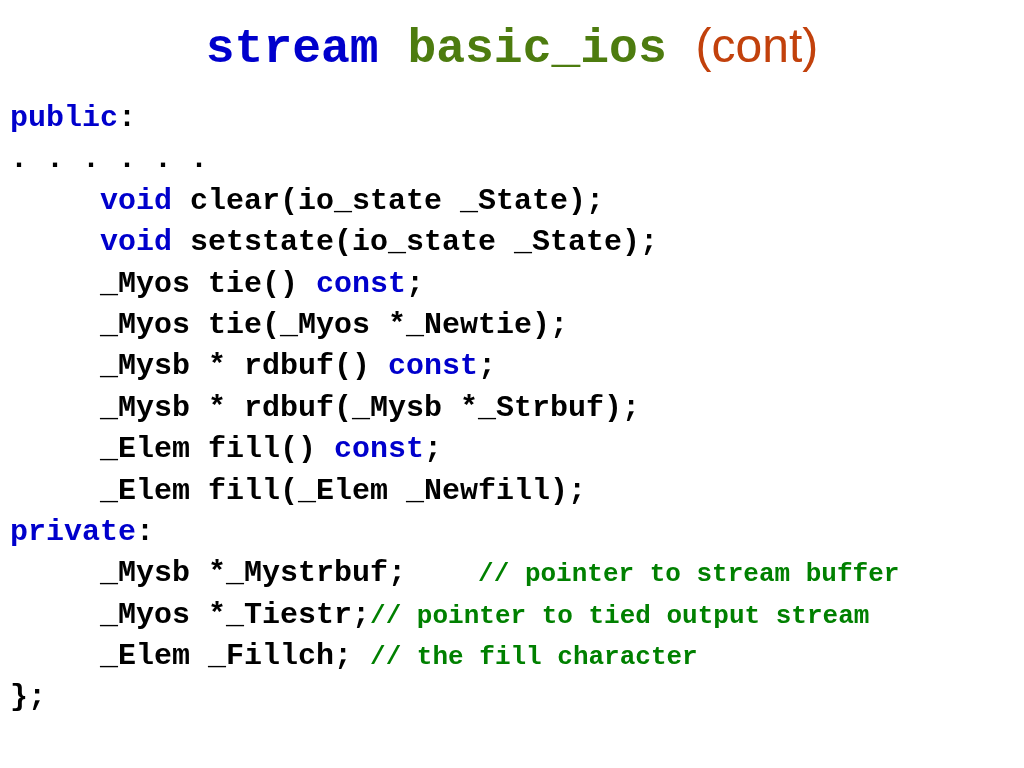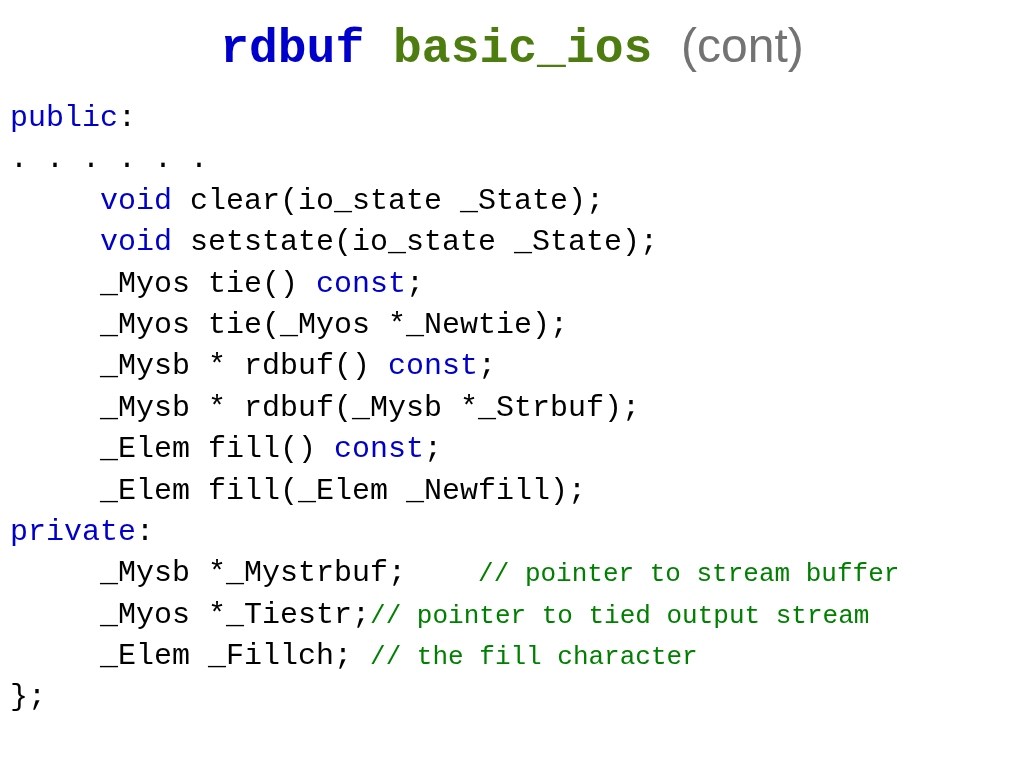--- a/index.html
+++ b/index.html
@@ -23,43 +23,44 @@
     left: 0;
     width: 100%;
     text-align: center;
     font-size: 48px;
     font-weight: bold;
     white-space: nowrap;
   }
   .title .kw { color: #0000cc; }
   .title .name { color: #4d7c0f; }
   .title .cont {
-    color: #737373;
+    color: #c2410c;
     font-family: Arial, Helvetica, sans-serif;
     font-weight: normal;
   }
   .code-block {
     position: absolute;
     top: 98px;
     left: 10px;
     font-size: 30px;
     line-height: 1.38;
     white-space: pre;
     color: #000000;
+    font-weight: bold;
   }
   .kw { color: #0000cc; }
   .cm { color: #008000; font-size: 26px; }
 </style>
 </head>
 <body>
 
 <div class="slide">
 
   <div class="title">
-    <span class="kw">rdbuf</span> <span class="name">basic_ios</span> <span class="cont">(cont)</span>
+    <span class="kw">stream</span> <span class="name">basic_ios</span> <span class="cont">(cont)</span>
   </div>
 
   <div class="code-block"><span class="kw">public</span><span>:</span>
 <span>. . . . . .</span>
      <span class="kw">void</span><span> clear(io_state _State);</span>
      <span class="kw">void</span><span> setstate(io_state _State);</span>
 <span>     _Myos tie() </span><span class="kw">const</span><span>;</span>
 <span>     _Myos tie(_Myos *_Newtie);</span>
 <span>     _Mysb * rdbuf() </span><span class="kw">const</span><span>;</span>
 <span>     _Mysb * rdbuf(_Mysb *_Strbuf);</span>

